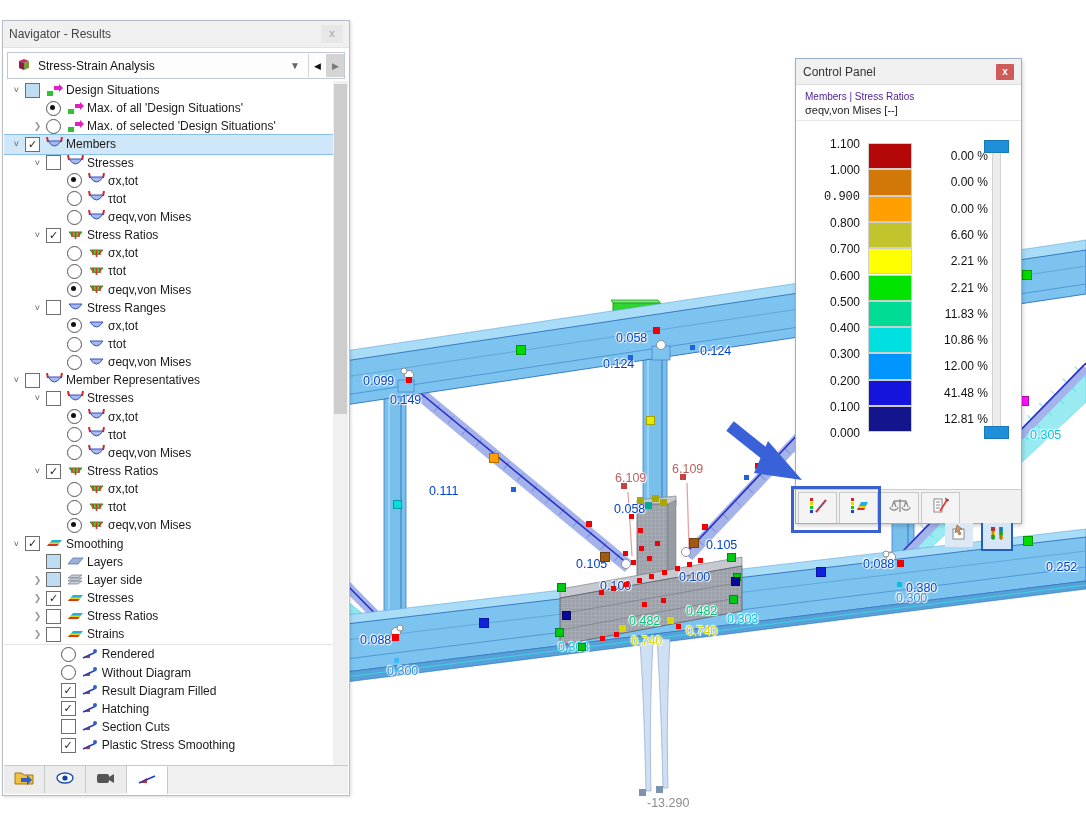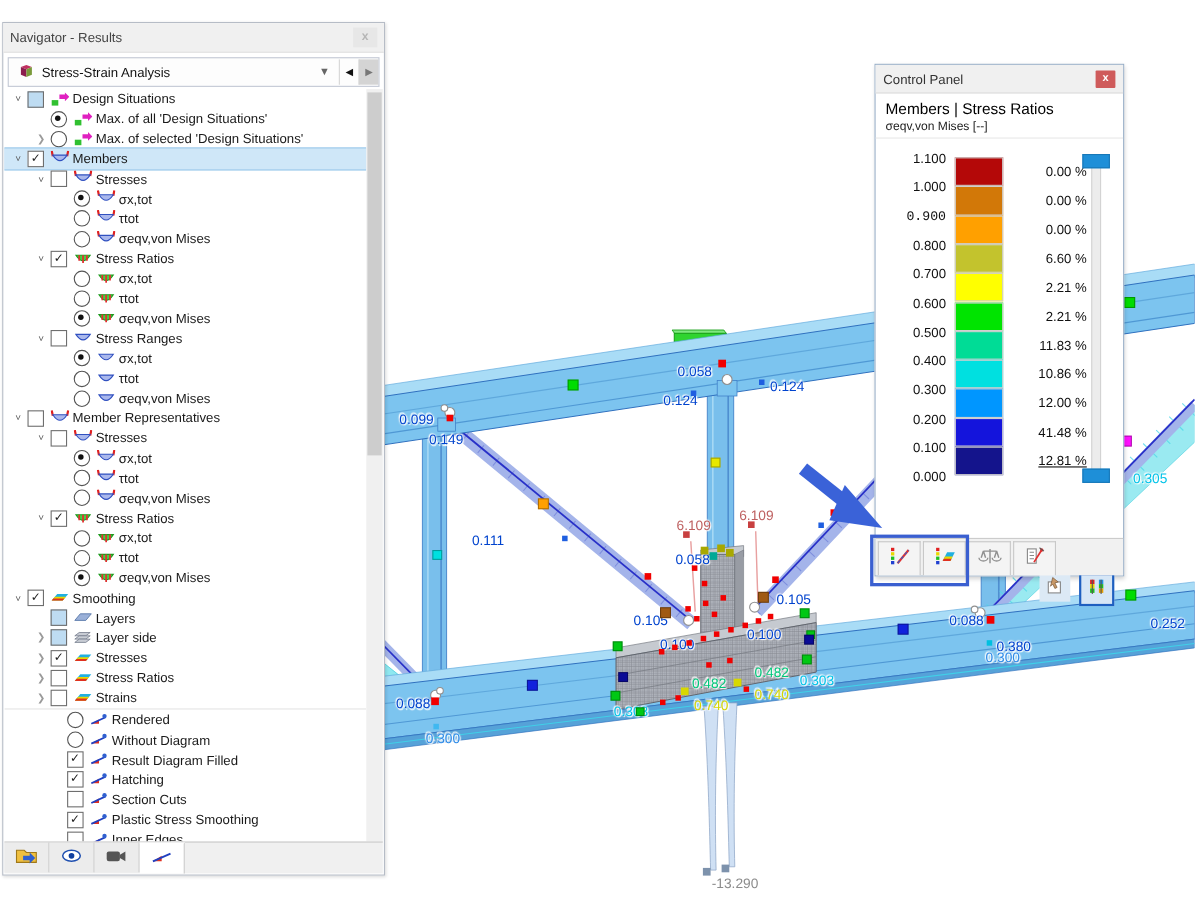--- a/index.html
+++ b/index.html
@@ -42,21 +42,21 @@
   #nav-thumb{position:absolute;left:1px;right:1px;top:3px;height:330px;background:#cdcdcd;}
   #nav-tabs{position:absolute;left:1px;right:1px;bottom:1px;height:28px;background:#f0f0f0;border-top:1px solid #c9c9c9;display:flex;}
   .ntab{width:40px;height:27px;border-right:1px solid #c9c9c9;display:flex;align-items:center;justify-content:center;background:#ececec;}
   .ntab.active{background:#fff;border-top:1px solid #fff;}
   
   #cpanel{position:absolute;left:795px;top:58px;width:225px;height:464px;background:#fff;border:1px solid #9ab0c8;
     box-shadow:1px 2px 4px rgba(0,0,0,.18);z-index:5;}
   #cp-title{height:25px;background:#f0f0f0;border-bottom:1px solid #ddd;display:flex;align-items:center;padding:0 7px;font-size:12px;color:#333;}
   #cp-close{margin-left:auto;width:18px;height:16px;background:#cf5b5b;color:#fff;font-size:10px;font-weight:bold;text-align:center;line-height:16px;border-radius:1px;}
   #cp-head{padding:6px 9px 4px 9px;border-bottom:1px solid #e8e8e8;}
-  #cp-h1{font-size:14px;color:#000000;}
+  #cp-h1{font-size:10px;color:#4c1d95;}
   #cp-h2{font-size:11px;color:#222;margin-top:2px;}
   #legend{position:absolute;left:10px;top:84px;width:200px;height:294px;font-size:12px;color:#111;}
   .lv{position:absolute;right:148px;width:60px;text-align:right;}
   .lband{position:absolute;left:62px;width:44px;border:1px solid #cfcfcf;box-sizing:border-box;}
   .lpct{position:absolute;left:116px;width:66px;text-align:right;}
   #lslider{position:absolute;left:186px;top:2px;width:7px;height:288px;background:#ececec;border:1px solid #d3d3d3;}
   .lhandle{position:absolute;left:178px;width:23px;height:11px;background:#1e8fd8;border:1px solid #1878b8;}
   #cp-btns{position:absolute;right:8px;top:462px;display:flex;gap:8px;}
   .cpbtn{width:26px;height:24px;background:#dce9f5;display:flex;align-items:center;justify-content:center;border:1px solid transparent;}
   .cpbtn.selb{border:2px solid #1e5fc0;background:#d6e6f6;width:28px;height:26px;}
@@ -692,32 +692,20 @@
         <span class="cbx">✓</span>
         <span class="ticon">
           <svg width="17" height="15" viewBox="0 0 17 15">
             <polygon points="2,11 9,11 9,7" fill="#e03020"></polygon>
             <path d="M2,11 L15,5" stroke="#2040c0" stroke-width="1.6"></path>
             <circle cx="14" cy="4" r="2" fill="#3060d0"></circle>
           </svg>
         </span>
         <span class="tlabel">Plastic Stress Smoothing</span>
       </div>
-      <div class="trow" style="padding-left: 39.7px;">
-        <span class="exp"></span>
-        <span class="cbx"></span>
-        <span class="ticon">
-          <svg width="17" height="15" viewBox="0 0 17 15">
-            <polygon points="2,11 9,11 9,7" fill="#e03020"></polygon>
-            <path d="M2,11 L15,5" stroke="#2040c0" stroke-width="1.6"></path>
-            <circle cx="14" cy="4" r="2" fill="#3060d0"></circle>
-          </svg>
-        </span>
-        <span class="tlabel">Inner Edges</span>
-      </div>
     </div>
   <div id="nav-scroll">
       <div id="nav-thumb"></div>
     </div>
   <div id="nav-tabs">
       <div class="ntab">
         <span><svg width="22" height="18" viewBox="0 0 22 18">
             <path d="M2,4 h7 l2,2 h9 v9 H2 Z" fill="#f0c040" stroke="#a07818"></path>
             <polygon points="8,9 14,9 14,6 19,11 14,16 14,13 8,13" fill="#3060d0"></polygon>
           </svg></span>
@@ -780,21 +768,21 @@
       <div class="lpct" style="top: 137.5px;">2.21 %</div>
       <div class="lband" style="top: 157.8px; height: 26.3px; background: rgb(0, 220, 150);"></div>
       <div class="lpct" style="top: 163.8px;">11.83 %</div>
       <div class="lband" style="top: 184.1px; height: 26.3px; background: rgb(0, 224, 224);"></div>
       <div class="lpct" style="top: 190.1px;">10.86 %</div>
       <div class="lband" style="top: 210.4px; height: 26.3px; background: rgb(0, 150, 255);"></div>
       <div class="lpct" style="top: 216.4px;">12.00 %</div>
       <div class="lband" style="top: 236.7px; height: 26.3px; background: rgb(20, 20, 220);"></div>
       <div class="lpct" style="top: 242.7px;">41.48 %</div>
       <div class="lband" style="top: 263px; height: 26.3px; background: rgb(20, 20, 140);"></div>
-      <div class="lpct" style="top: 269px; text-decoration: underline;">12.81 %</div>
+      <div class="lpct" style="top: 269px;">12.81 %</div>
       <div class="lhandle" style="top: -3px;"></div>
       <div class="lhandle" style="top: 283px;"></div>
     </div>
   <div id="cp-btns">
       <div class="cpbtn">
         <span><svg width="18" height="18" viewBox="0 0 18 18">
             <rect x="3" y="6" width="11" height="10" fill="#fff" stroke="#888"></rect>
             <path d="M7,2 l5,4 -3,1 2,4 -2,1 -2,-4 -2,2 Z" fill="#c89868" stroke="#705030" stroke-width="0.6"></path>
           </svg></span>
       </div>

